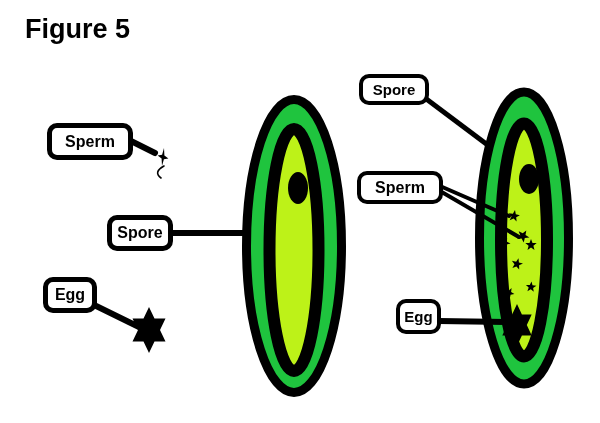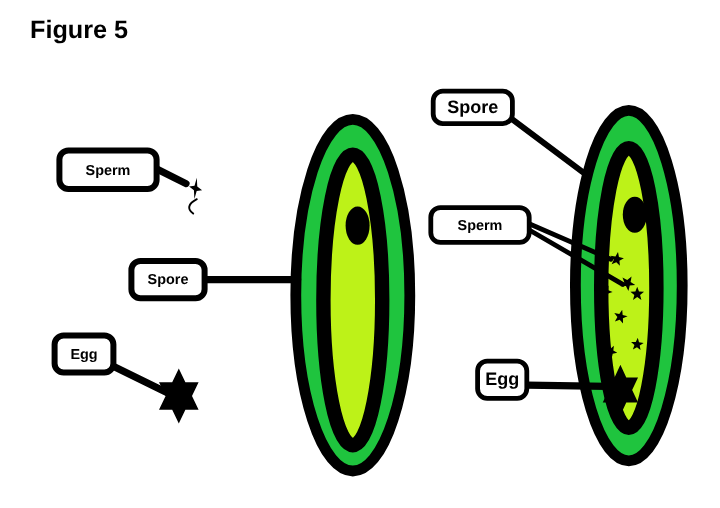--- a/index.html
+++ b/index.html
@@ -5,29 +5,29 @@
   html,body{margin:0;padding:0;background:#fff;}
   #stage{
     position:relative;
     width:600px;height:423px;
     background:#fff;
     font-family:"Liberation Sans",sans-serif;
     overflow:hidden;
   }
   #figure-title{
     position:absolute;left:25px;top:14px;
-    font-size:21px;font-weight:bold;color:#000;
+    font-size:27px;font-weight:bold;color:#000;
     letter-spacing:0px;
   }
   #diagram-svg{position:absolute;left:0;top:0;}
   .label{
     position:absolute;box-sizing:border-box;
     background:#fff;border:5px solid #000;border-radius:10px;
     display:flex;align-items:center;justify-content:center;
-    font-weight:bold;font-size:12px;color:#000;
+    font-weight:bold;font-size:16px;color:#000;
   }
   #lbl-sperm-left { left:47px;  top:123px; width:86px; height:37px; }
   #lbl-spore-left { left:107px; top:215px; width:66px; height:36px; }
   #lbl-egg-left   { left:43px;  top:277px; width:54px; height:36px; }
   #lbl-spore-right{ left:359px; top:74px;  width:70px; height:31px; border-width:4px; font-size:15px; }
   #lbl-sperm-right{ left:357px; top:171px; width:86px; height:33px; border-width:4px; }
   #lbl-egg-right  { left:396px; top:299px; width:45px; height:35px; border-width:4px; font-size:15px; }
 </style>
 </head>
 <body>

